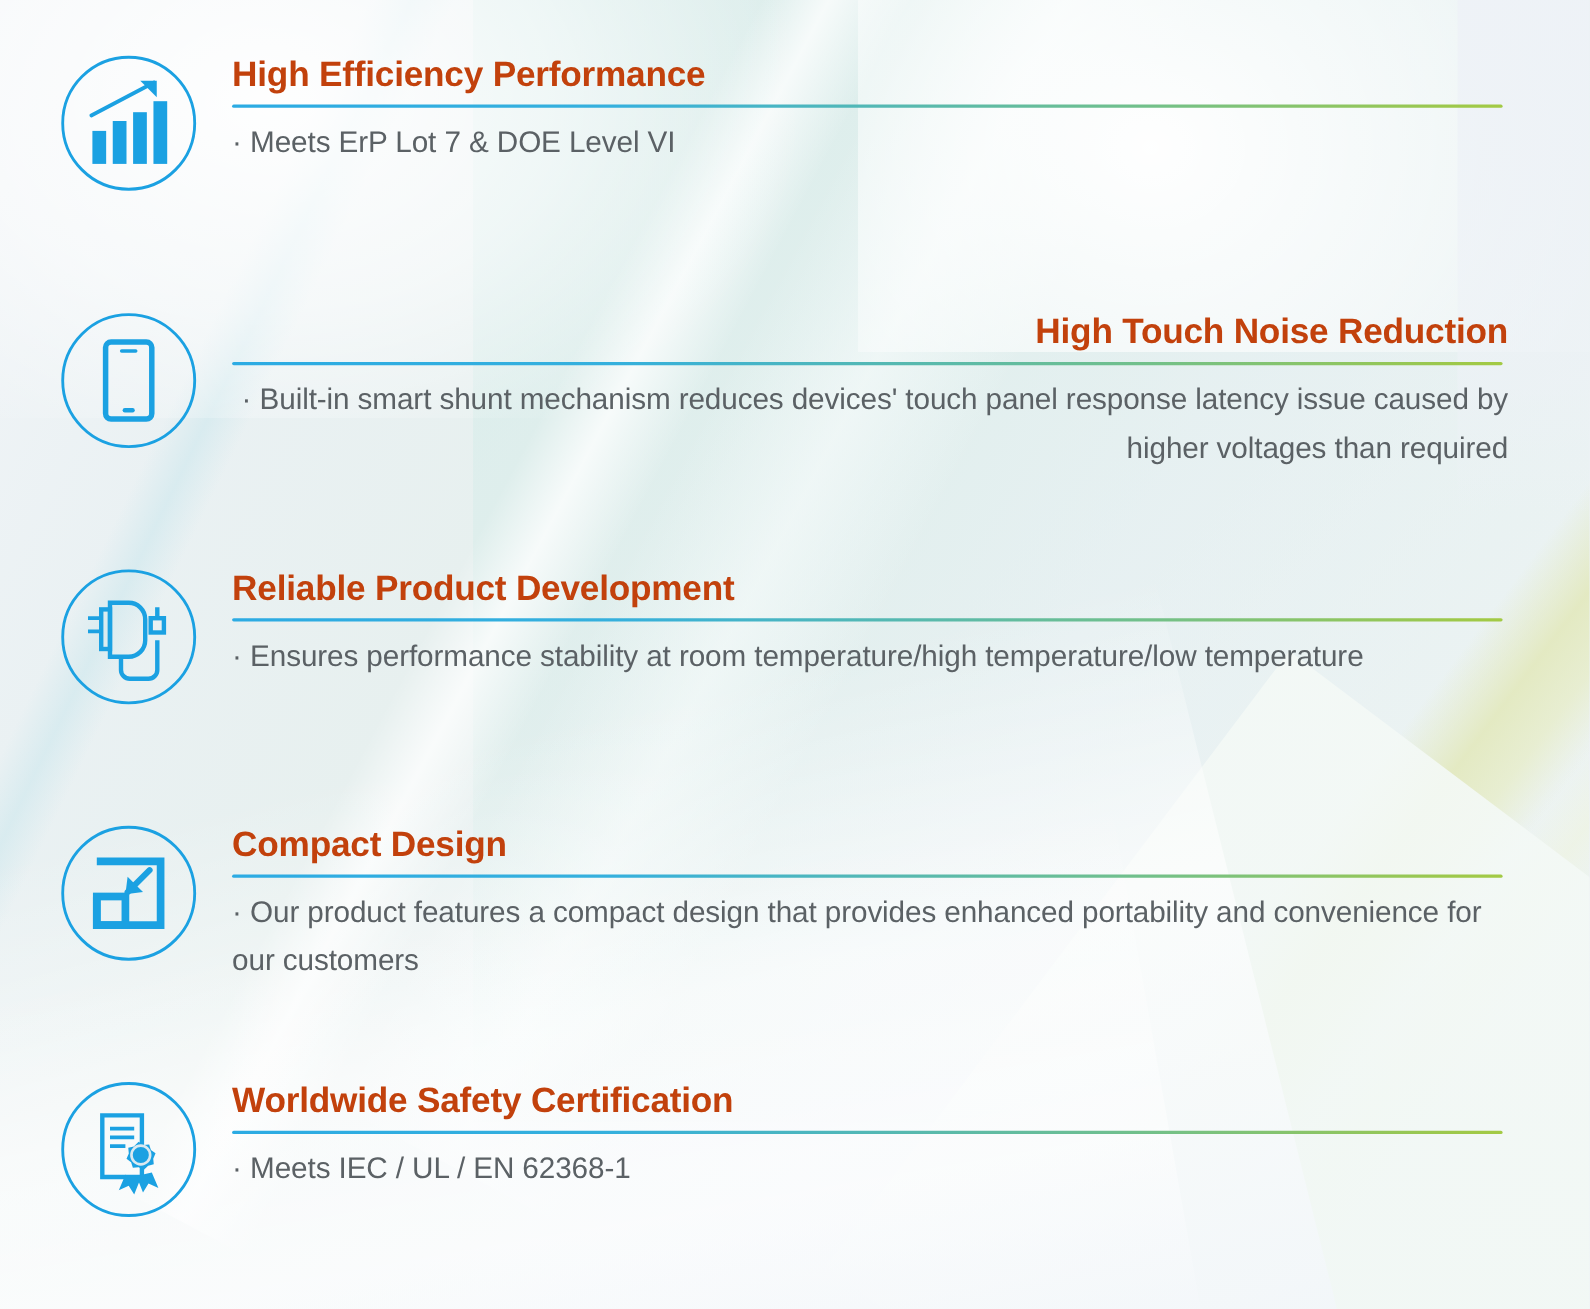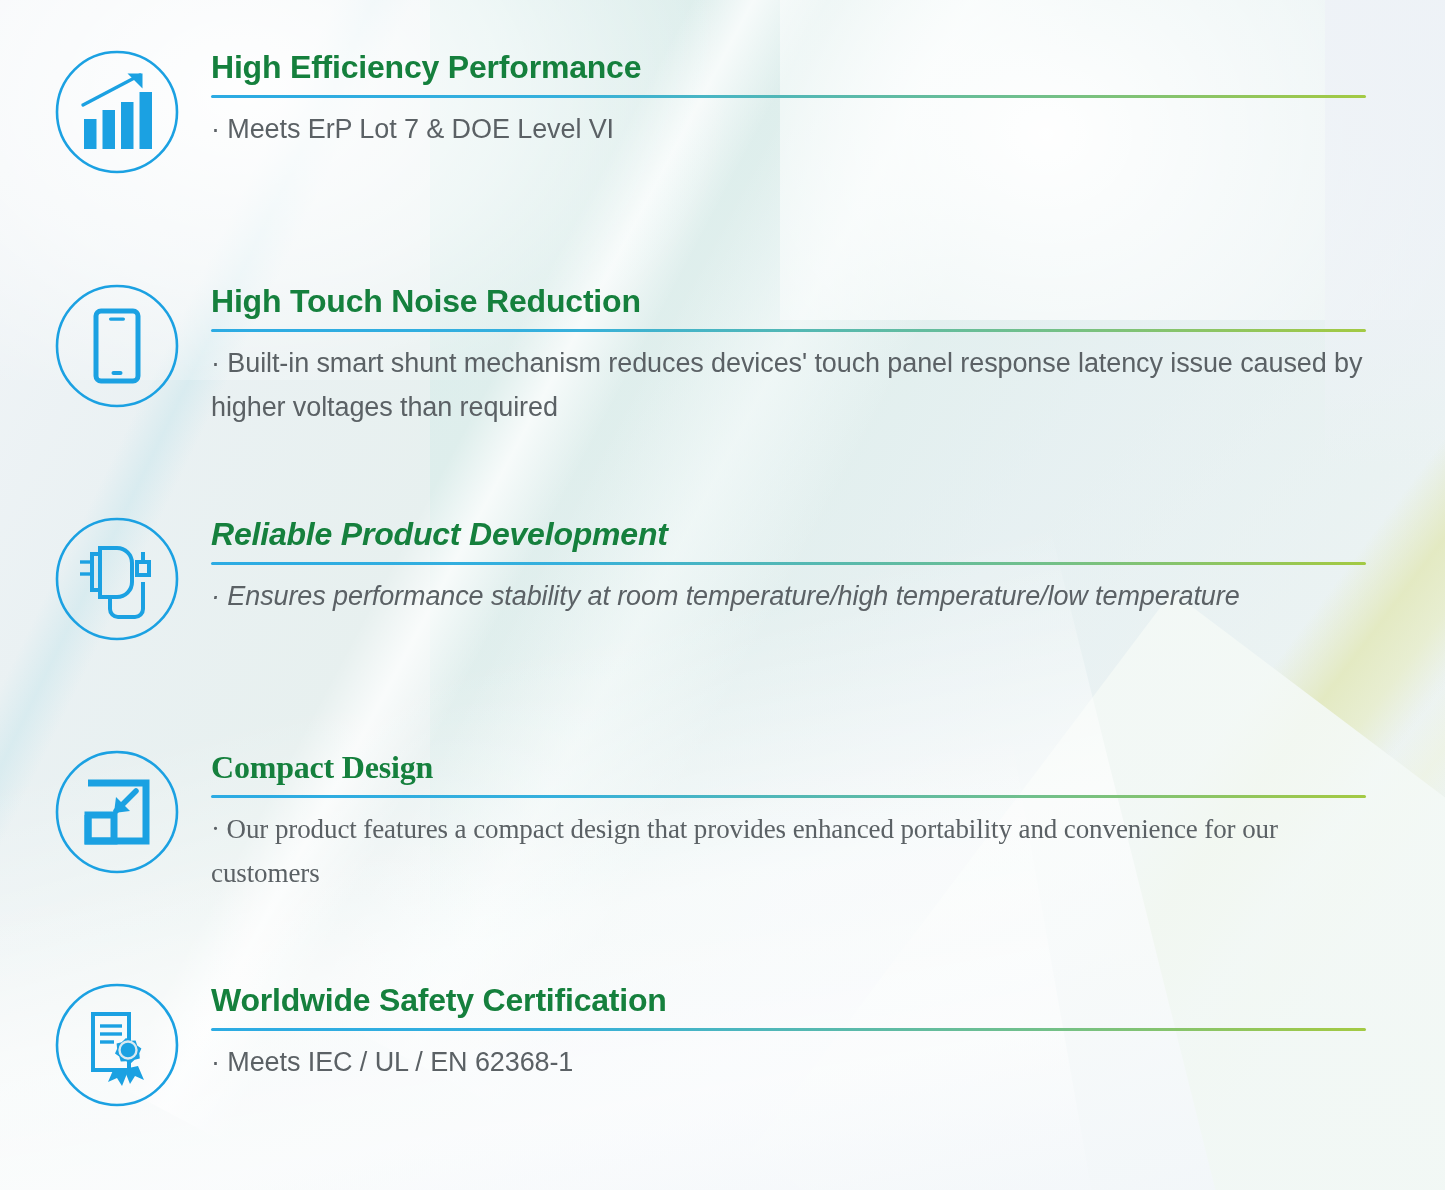--- a/index.html
+++ b/index.html
@@ -150,21 +150,21 @@
   }
 
   .feature-body {
     margin-left: 30px;
     padding-top: 2px;
   }
 
   .feature-title {
     font-size: 32px;
     font-weight: bold;
-    color: #15803d;
+    color: #c2410c;
     letter-spacing: -0.2px;
     line-height: 1.12;
     white-space: nowrap;
   }
 
   .divider {
     height: 3px;
     margin-top: 9px;
     margin-bottom: 10px;
     border-radius: 2px;
@@ -184,27 +184,27 @@
     color: #5b6165;
   }
 
   
   #feature-0 { left: 53px; top: 48px; }
   #feature-0 .divider { width: 1155px; }
   #feature-0 .feature-body { width: 1160px; }
 
   #feature-1 { left: 53px; top: 282px; }
   #feature-1 .divider { width: 1155px; }
-  #feature-1 .feature-body { width: 1160px; }
-
-  #feature-2 { left: 53px; top: 515px; font-style: italic; }
+  #feature-1 .feature-body { width: 1160px; text-align: right; }
+
+  #feature-2 { left: 53px; top: 515px; }
   #feature-2 .divider { width: 1155px; }
   #feature-2 .feature-body { width: 1175px; }
 
-  #feature-3 { left: 53px; top: 748px; font-family: Liberation Serif, serif; }
+  #feature-3 { left: 53px; top: 748px; }
   #feature-3 .divider { width: 1155px; }
   #feature-3 .feature-body { width: 1160px; }
 
   #feature-4 { left: 53px; top: 981px; }
   #feature-4 .divider { width: 1155px; }
   #feature-4 .feature-body { width: 1160px; }
 </style>
 </head>
 <body>
 

